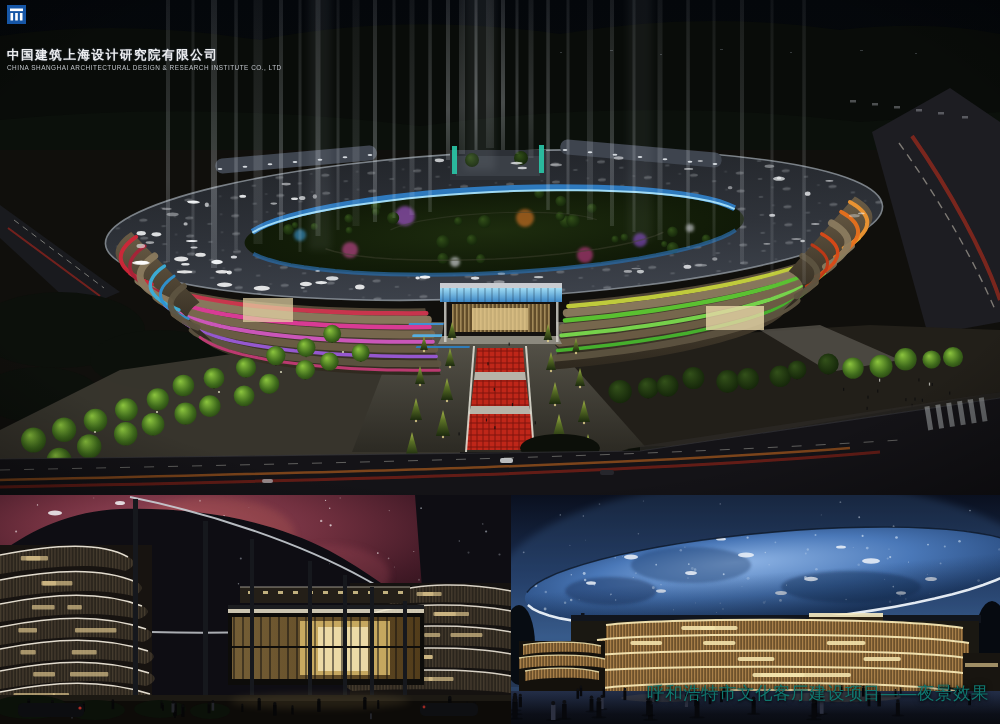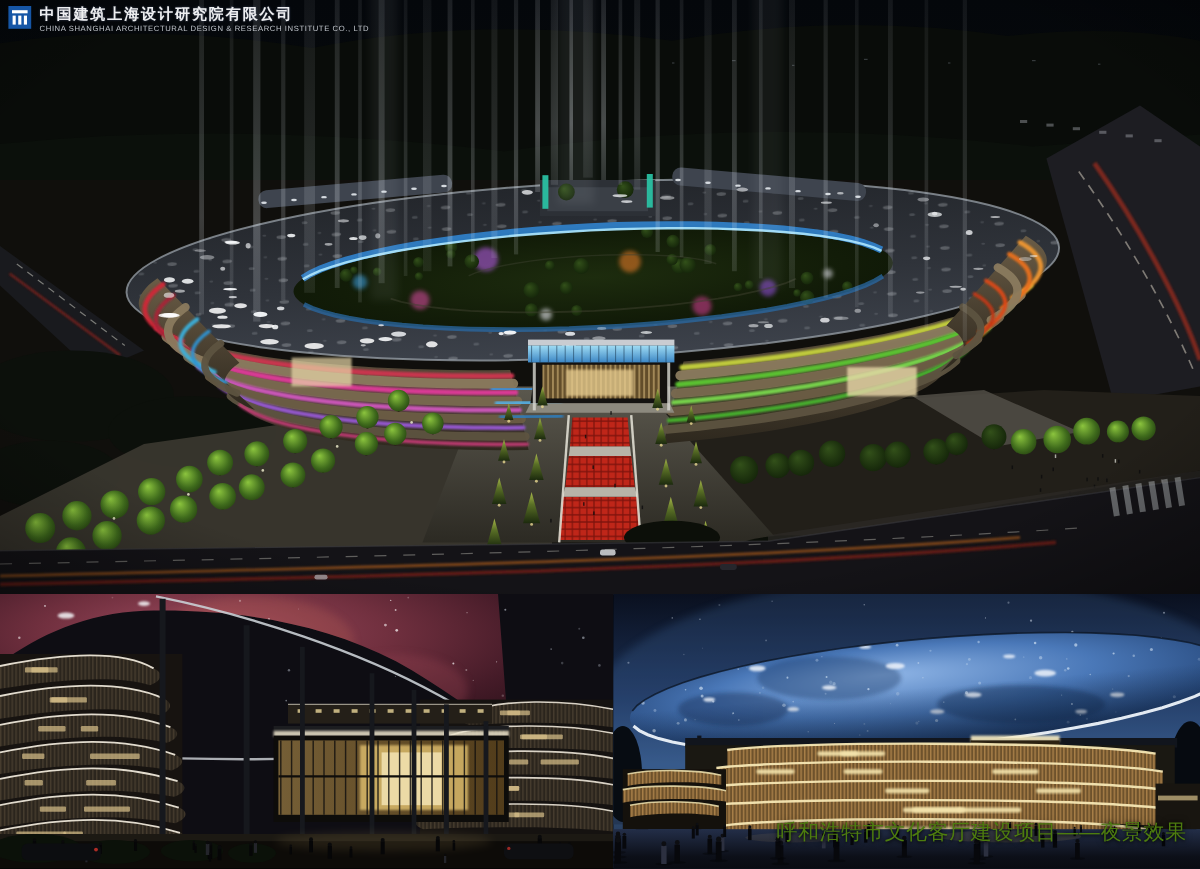--- a/index.html
+++ b/index.html
@@ -3,28 +3,28 @@
 <meta charset="utf-8">
 <style>
   html,body{margin:0;padding:0;background:#000;}
   .board{position:relative;width:1000px;height:724px;background:#000;overflow:hidden;
          font-family:"Liberation Sans",sans-serif;}
   .panel{position:absolute;display:block;}
   #main-panel{left:0;top:0;width:1000px;height:496px;}
   #left-panel{left:0;top:495px;width:511px;height:229px;}
   #right-panel{left:511px;top:495px;width:489px;height:229px;}
   svg{display:block;}
-  .logo{position:absolute;top:5px;left:7px;display:flex;gap:7px;align-items:flex-start;z-index:30;}
+  .logo{position:absolute;top:5px;left:7px;display:flex;gap:24px;align-items:flex-start;z-index:30;flex-direction:column;}
   .logo-icon{width:19px;height:19px;background:var(--logo-blue,#1656a6);flex:0 0 auto;
              display:flex;align-items:center;justify-content:center;}
   .logo-text{display:flex;flex-direction:column;}
   .logo-zh{font-size:12.5px;letter-spacing:1.6px;color:#edeef0;font-weight:700;line-height:1.15;
            text-shadow:0 0 2px rgba(150,170,220,.35);white-space:nowrap;}
   .logo-en{font-size:6.4px;letter-spacing:.5px;color:#c2c6cc;margin-top:2px;white-space:nowrap;}
-  .caption{position:absolute;top:681px;right:11px;z-index:30;font-size:17.5px;color:#4d7c0f;
+  .caption{position:absolute;top:681px;right:11px;z-index:30;font-size:17.5px;color:#0f766e;
            letter-spacing:.5px;white-space:nowrap;
            text-shadow:0 1px 3px rgba(0,0,0,.9),0 0 6px rgba(0,0,0,.55);}
 </style>
 </head>
 <body>
 
 <div class="board" id="board" style="--logo-blue: #1656a6;">
 
   <svg width="0" height="0" style="position:absolute" aria-hidden="true">
     <defs>

